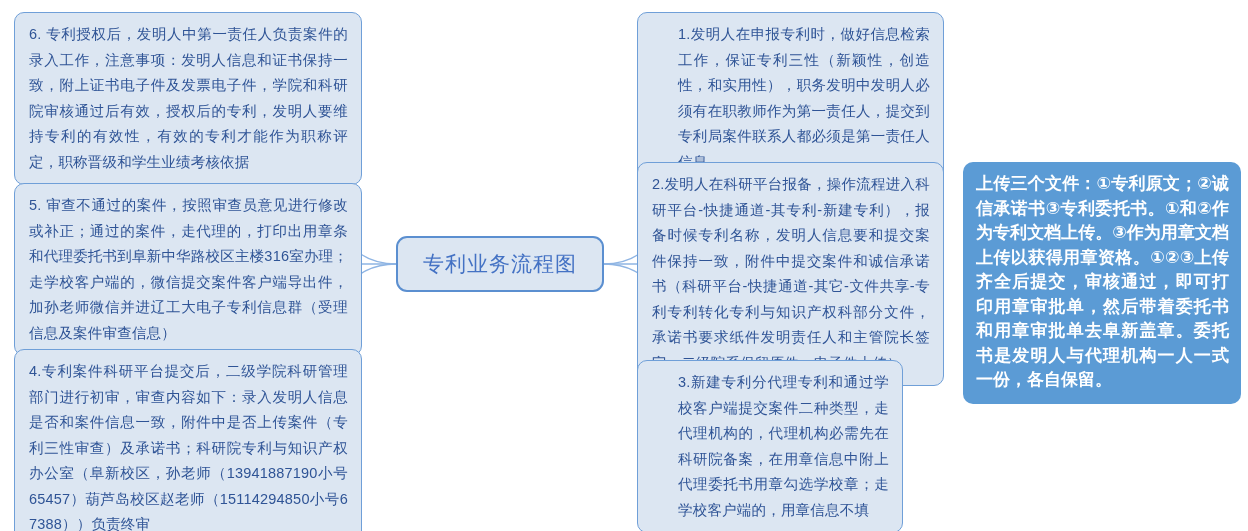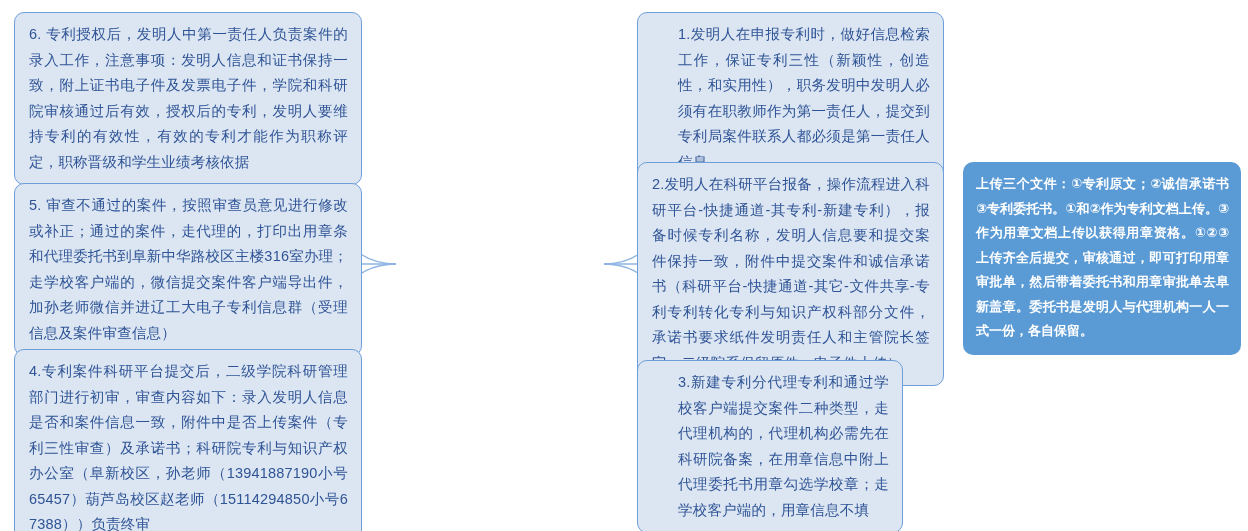--- a/index.html
+++ b/index.html
@@ -73,21 +73,21 @@
     position: absolute;
     left: 963px;
     top: 162px;
     width: 278px;
     box-sizing: border-box;
     background: #5b9bd5;
     border: none;
     border-radius: 10px;
     color: #ffffff;
     font-weight: bold;
-    font-size: 13px;
+    font-size: 17px;
     line-height: 24.5px;
     padding: 10px 12px 11px 13px;
     text-align: justify;
     text-justify: inter-ideograph;
     z-index: 2;
   }
 </style>
 </head>
 <body>
 
@@ -109,20 +109,23 @@
   </div>
 
   <div class="node" id="node-5">
     <span class="node-text">5. 审查不通过的案件，按照审查员意见进行修改或补正；通过的案件，走代理的，打印出用章条和代理委托书到阜新中华路校区主楼316室办理；走学校客户端的，微信提交案件客户端导出件，加孙老师微信并进辽工大电子专利信息群（受理信息及案件审查信息）</span>
   </div>
 
   <div class="node" id="node-4">
     <span class="node-text">4.专利案件科研平台提交后，二级学院科研管理部门进行初审，审查内容如下：录入发明人信息是否和案件信息一致，附件中是否上传案件（专利三性审查）及承诺书；科研院专利与知识产权办公室（阜新校区，孙老师（13941887190小号 65457）葫芦岛校区赵老师（15114294850小号67388））负责终审</span>
   </div>
 
+  <div id="center-node">
+    <span>专利业务流程图</span>
+  </div>
 
   <div class="node" id="node-1">
     <span class="node-text">1.发明人在申报专利时，做好信息检索工作，保证专利三性（新颖性，创造性，和实用性），职务发明中发明人必须有在职教师作为第一责任人，提交到专利局案件联系人都必须是第一责任人信息</span>
   </div>
 
   <div class="node" id="node-2">
     <span class="node-text">2.发明人在科研平台报备，操作流程进入科研平台-快捷通道-其专利-新建专利），报备时候专利名称，发明人信息要和提交案件保持一致，附件中提交案件和诚信承诺书（科研平台-快捷通道-其它-文件共享-专利专利转化专利与知识产权科部分文件，承诺书要求纸件发明责任人和主管院长签字，二级院系保留原件，电子件上传）</span>
   </div>
 
   <div class="node" id="node-3">

